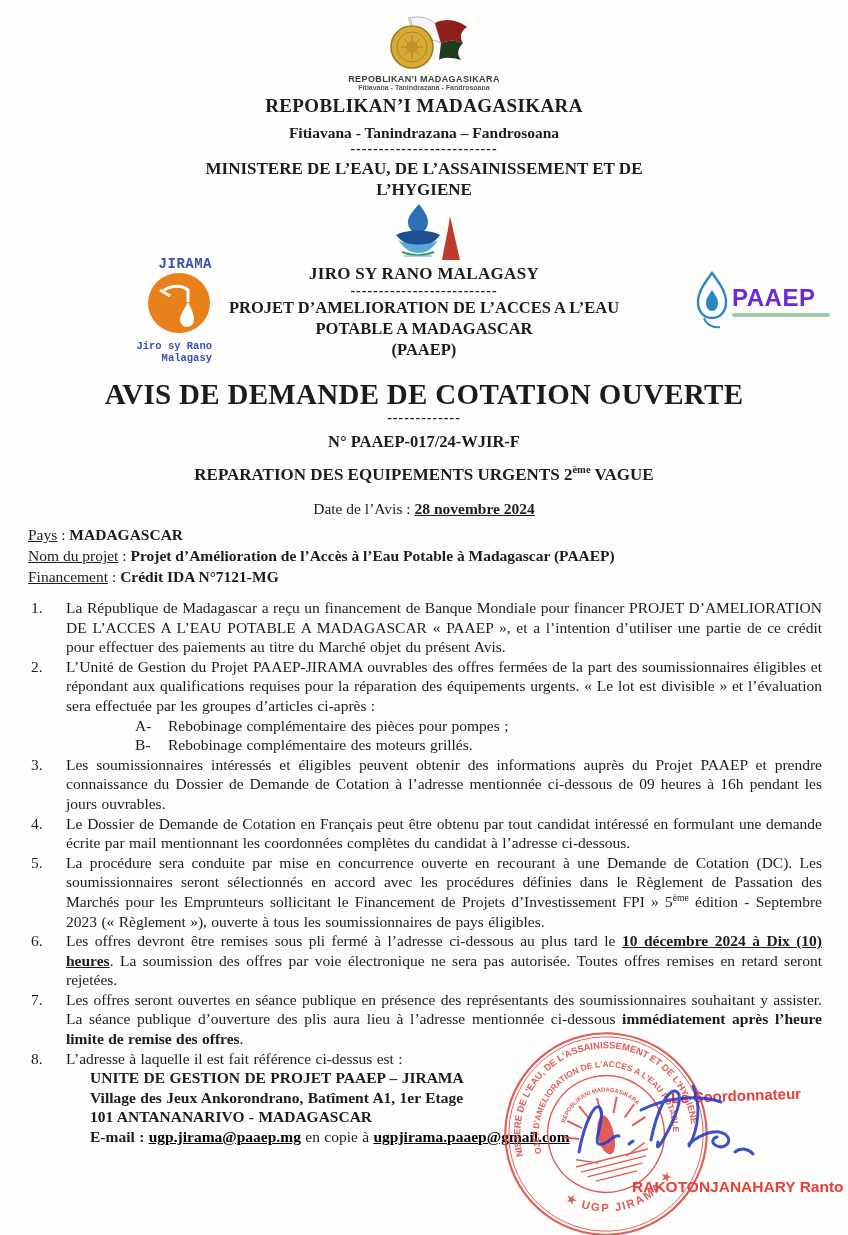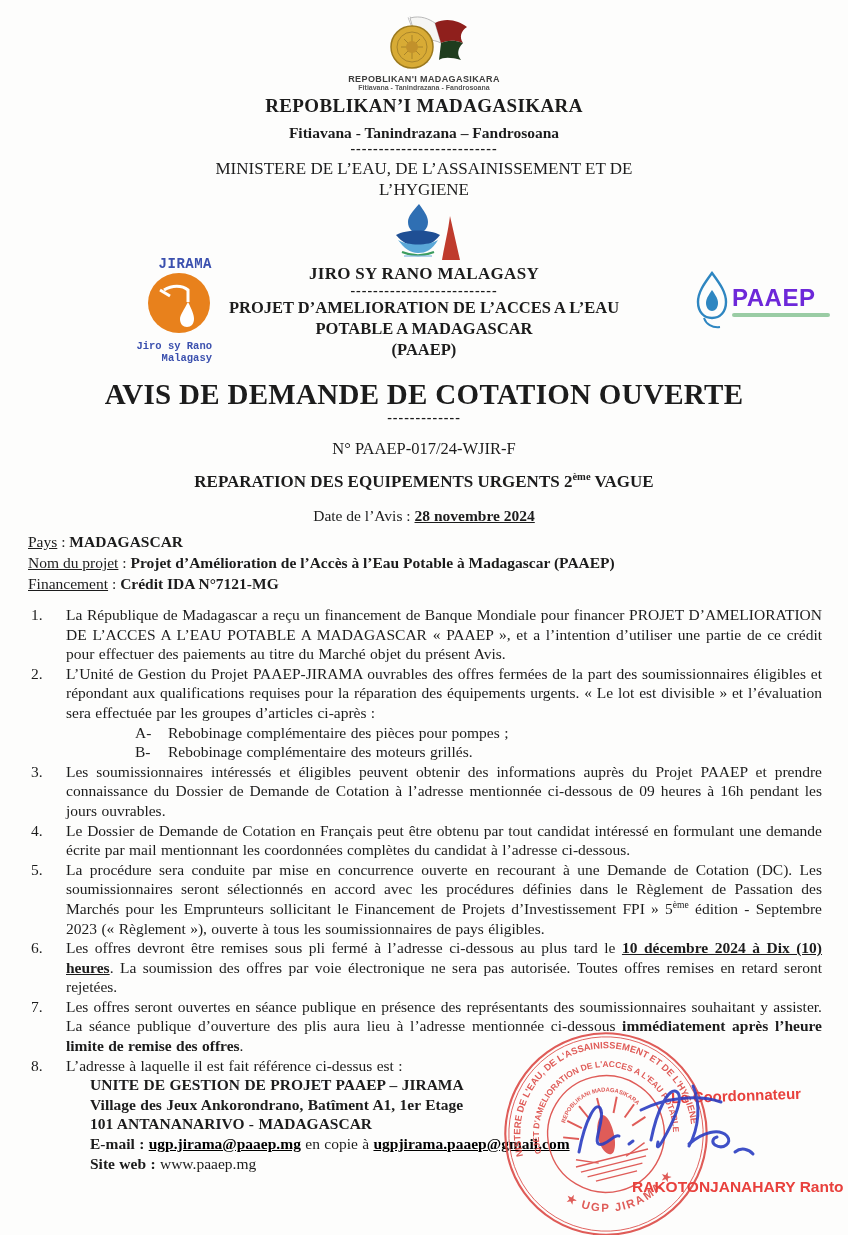--- a/index.html
+++ b/index.html
@@ -11,39 +11,39 @@
   .lnk{color:#000000;font-weight:bold;text-decoration:underline}
   sup{font-size:.62em;line-height:0}
 
   
   .emblem{width:190px;margin:13px auto 0;text-align:center}
   .emblem-cap1{font-family:"Liberation Sans",sans-serif;font-size:9px;font-weight:bold;color:#3c3c3c;letter-spacing:.4px;line-height:9px}
   .emblem-cap2{font-family:"Liberation Sans",sans-serif;font-size:7px;font-weight:bold;color:#555;line-height:8px}
   .republic{font-size:19px;font-weight:bold;margin-top:3px;letter-spacing:.4px}
   .motto{font-size:15.5px;font-weight:bold;margin-top:7px}
   .dashes{font-size:14px;font-weight:bold;line-height:12px;letter-spacing:1px;margin-top:1px}
-  .ministry{font-size:17px;font-weight:normal;width:480px;margin:3px auto 0;line-height:21px}
+  .ministry{font-size:17px;font-weight:bold;width:480px;margin:3px auto 0;line-height:21px}
   .waterlogo{margin-top:2px;height:60px}
 
   
   .orgrow{position:relative;margin-top:2px;height:108px}
   .org-center{width:470px;margin:0 auto;text-align:center}
   .org-title{font-size:17px;font-weight:bold;letter-spacing:.3px}
   .proj{font-size:16.5px;font-weight:bold;line-height:21px}
   .jirama-logo{position:absolute;left:82px;top:-8px;width:130px;text-align:right;font-family:Liberation Mono, monospace}
   .jirama-top{color:#3b50ae;font-weight:bold;font-size:14px;letter-spacing:.5px}
   .jirama-bot{color:#3b50ae;font-weight:bold;font-size:10.5px;margin-top:1px}
   .paaep-logo{position:absolute;right:14px;top:6px;width:142px;font-family:"Liberation Sans",sans-serif}
   .paaep-row{display:flex;align-items:center}
   .paaep-word{color:#6d28d9;font-weight:bold;font-size:24px;letter-spacing:.5px;line-height:24px}
   .paaep-tag{height:4px;width:98px;background:#49a45b;opacity:.55;margin-top:3px;border-radius:2px}
 
   
   .big-title{font-size:29px;font-weight:bold;margin-top:6px;letter-spacing:.3px}
-  .ref{font-size:16.5px;font-weight:normal;margin-top:15px}
+  .ref{font-size:16.5px;font-weight:bold;margin-top:8px}
   .subject{font-size:17px;font-weight:bold;margin-top:13px}
   .dateline{font-size:15.5px;margin-top:15px}
 
   
   .meta{margin:6px 26px 0 28px;font-size:15.5px;line-height:21px}
   .list{margin:11px 26px 0 31px;font-size:15.5px;line-height:19.6px;word-spacing:.5px}
   .item{display:flex}
   .item .num{flex:0 0 35px}
   .item .itext{flex:1;text-align:justify}
   .sub{display:flex;margin-left:104px}
@@ -195,21 +195,20 @@
   <div class="item">
     <span class="num">8.</span>
     <span class="itext"><span>L’adresse à laquelle il est fait référence ci-dessus est :</span></span>
   </div>
 
   <div class="addr">
     <div class="bold-line">UNITE DE GESTION DE PROJET PAAEP – JIRAMA</div>
     <div class="bold-line">Village des Jeux Ankorondrano, Batîment A1, 1er Etage</div>
     <div class="bold-line">101 ANTANANARIVO - MADAGASCAR</div>
     <div><span class="b">E-mail : </span><span class="lnk">ugp.jirama@paaep.mg</span><span> en copie à </span><span class="lnk">ugpjirama.paaep@gmail.com</span></div>
-    <div><span class="b">Site web : </span><span>www.paaep.mg</span></div>
   </div>
 </div>
 
 <div class="stamp-wrap">
   <svg width="212" height="212" viewBox="0 0 240 240">
     <defs>
       <path id="cw97" d="M 23,120 A 97,97 0 1 1 217,120 A 97,97 0 1 1 23,120"></path>
       <path id="cw76" d="M 44,120 A 76,76 0 1 1 196,120 A 76,76 0 1 1 44,120"></path>
       <path id="ccw88" d="M 32,120 A 88,88 0 1 0 208,120 A 88,88 0 1 0 32,120"></path>
       <path id="cw48" d="M 72,120 A 48,48 0 1 1 168,120 A 48,48 0 1 1 72,120"></path>

